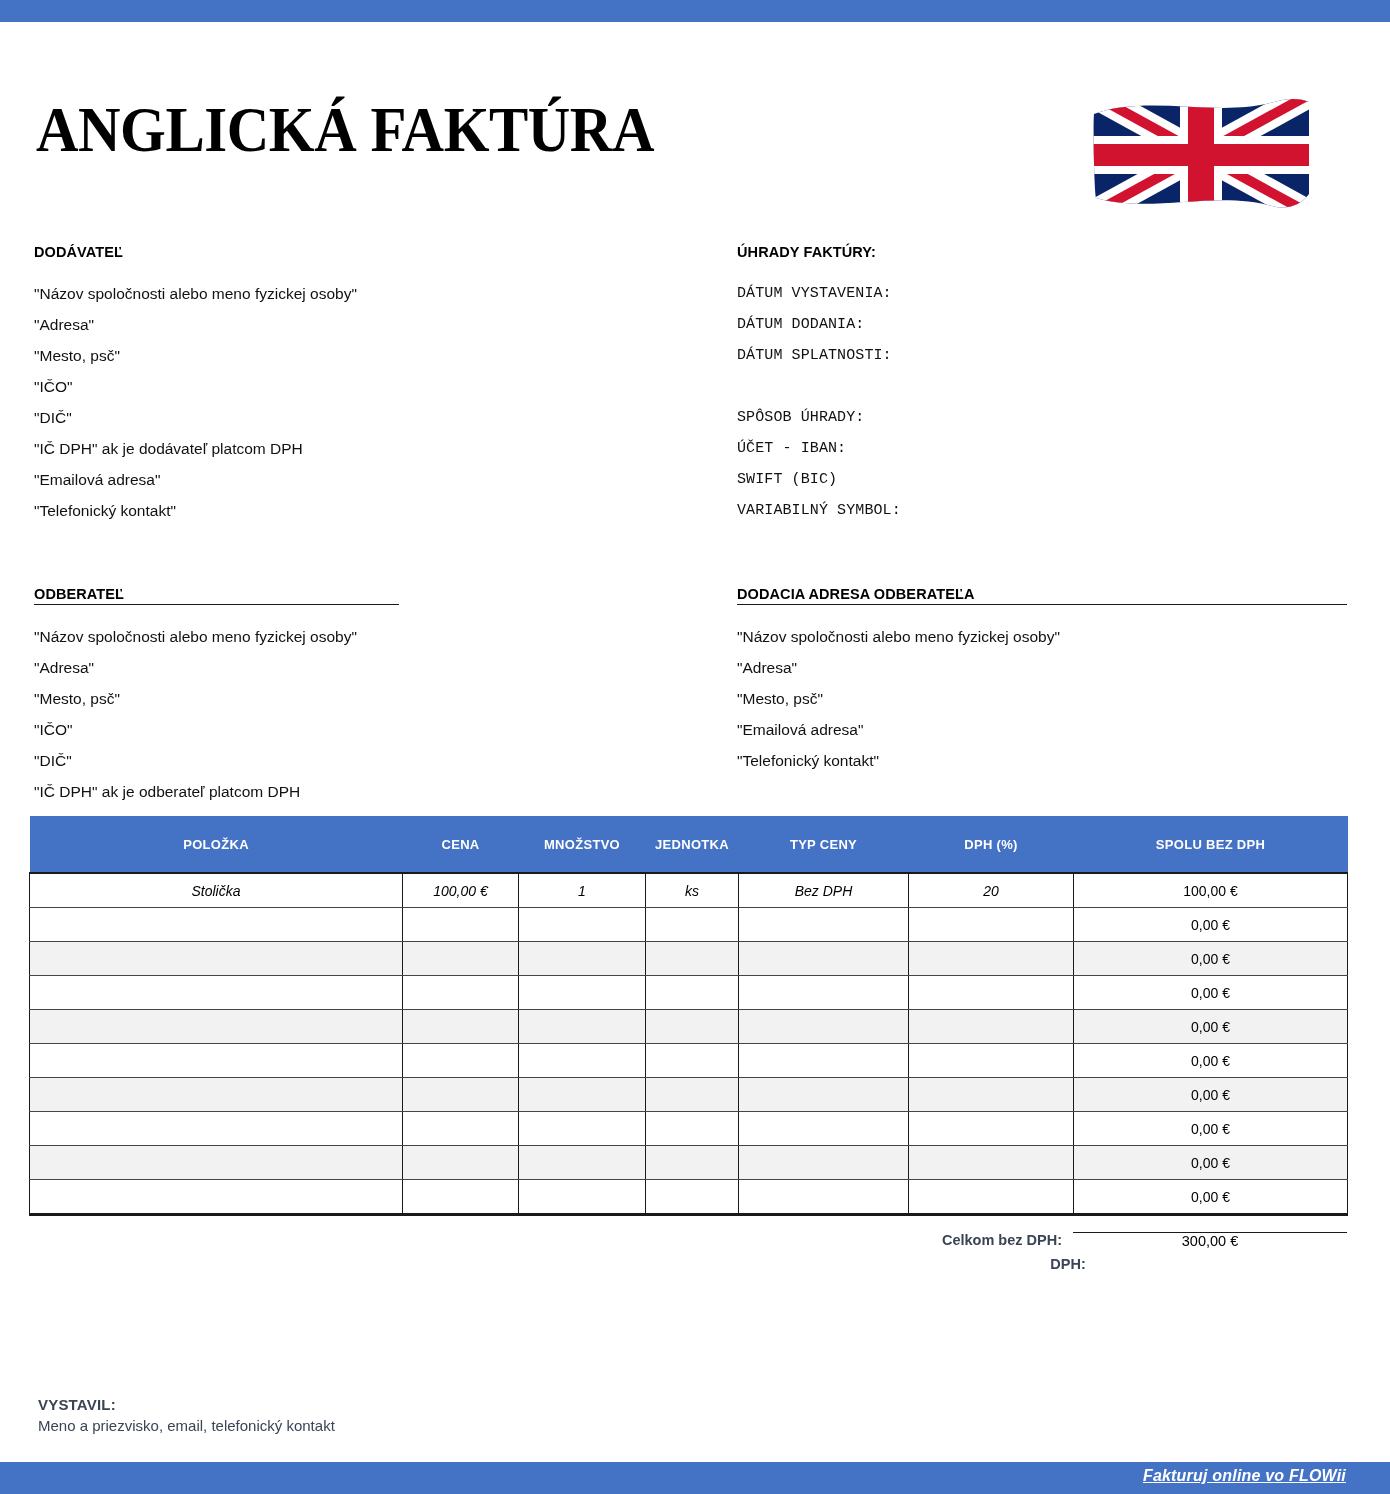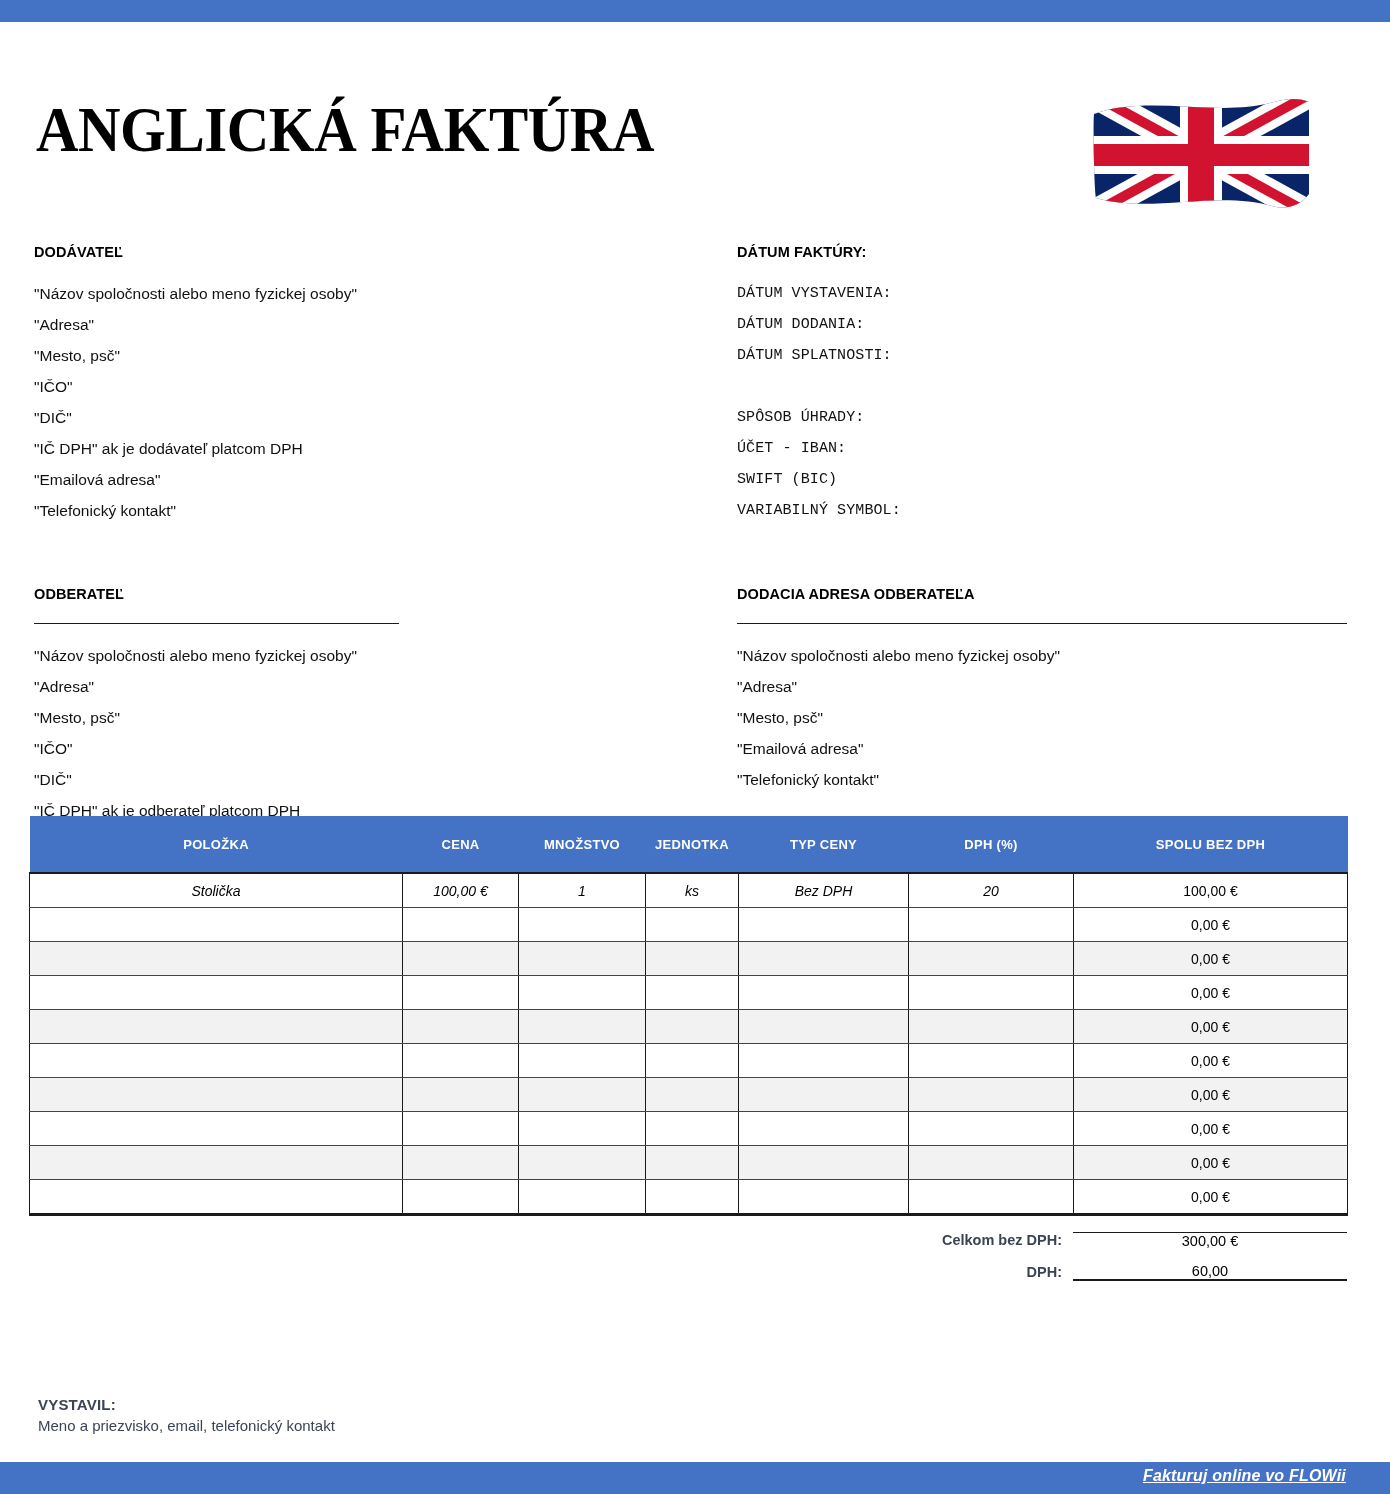--- a/index.html
+++ b/index.html
@@ -71,21 +71,21 @@
   
   .block { position: absolute; margin-top: 8px; }
   .block-head {
     font-size: 14.5px;
     font-weight: bold;
     letter-spacing: .1px;
     color: #000;
     white-space: nowrap;
   }
   .block-head.ruled {
-    padding-bottom: 21px;
+    padding-bottom: 2px;
     border-bottom: 1.6px solid #1a1a1a;
   }
   .line {
     font-size: 15.5px;
     line-height: 31px;
     color: #111;
     white-space: nowrap;
   }
   .line.spacer { visibility: hidden; }
   .line.caps { font-size: 15px; letter-spacing: .1px; font-family: Liberation Mono, monospace; }
@@ -162,21 +162,21 @@
   }
   .tvalue {
     flex: 0 0 274px;
     text-align: center;
     font-size: 14.5px;
     color: #000;
     box-sizing: border-box;
   }
   .trow.r1 { height: 32px; }
   .trow.r1 .tvalue { border-top: 1.8px solid #1a1a1a; }
-  .trow.r2 { height: 32px; }
+  .trow.r2 { height: 32px; flex-direction: column; }
   .trow.r2 .tvalue { border-bottom: 2.4px solid #1a1a1a; }
   .trow.r3 { height: 56px; }
   .trow.r3 .tlabel { font-size: 20px; }
   .trow.r3 .tvalue {
     background: #dce3f2;
     font-size: 21px;
     font-weight: bold;
     height: 56px;
     line-height: 56px;
     border-bottom: 2.4px solid #1a1a1a;
@@ -240,21 +240,21 @@
       <div class="line">"Mesto, psč"</div>
       <div class="line">"IČO"</div>
       <div class="line">"DIČ"</div>
       <div class="line">"IČ DPH" ak je dodávateľ platcom DPH</div>
       <div class="line">"Emailová adresa"</div>
       <div class="line">"Telefonický kontakt"</div>
     </div>
   </div>
 
   <div class="block" id="invoice-meta">
-    <div class="block-head">DÁTUM FAKTÚRY:</div>
+    <div class="block-head">ÚHRADY FAKTÚRY:</div>
     <div class="lines">
       <div class="line caps">DÁTUM VYSTAVENIA:</div>
       <div class="line caps">DÁTUM DODANIA:</div>
       <div class="line caps">DÁTUM SPLATNOSTI:</div>
       <div class="line caps spacer">&nbsp;</div>
       <div class="line caps">SPÔSOB ÚHRADY:</div>
       <div class="line caps">ÚČET - IBAN:</div>
       <div class="line caps">SWIFT (BIC)</div>
       <div class="line caps">VARIABILNÝ SYMBOL:</div>
     </div>

